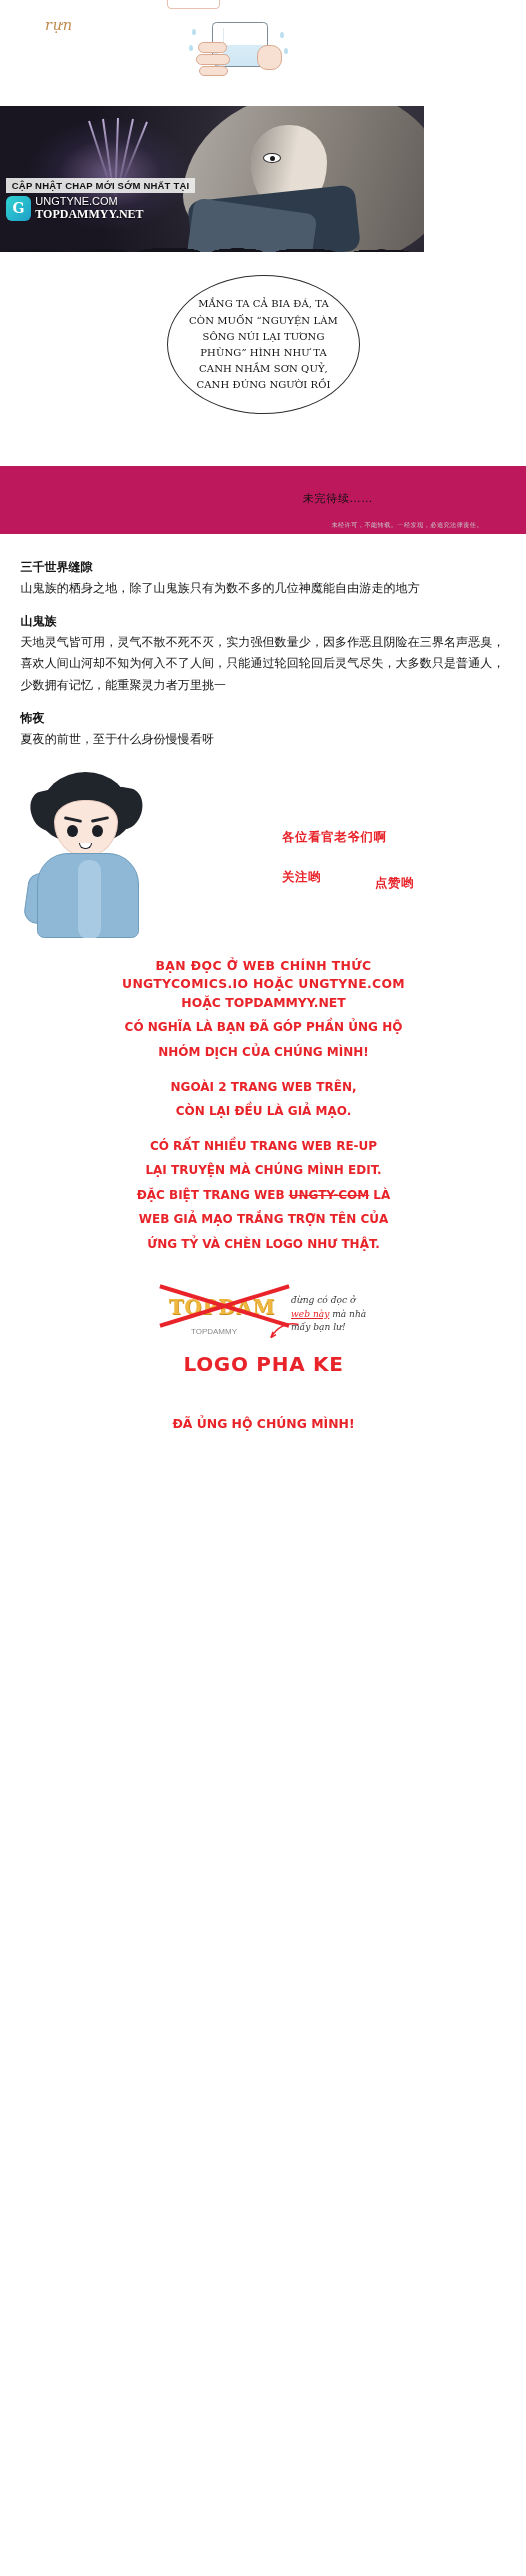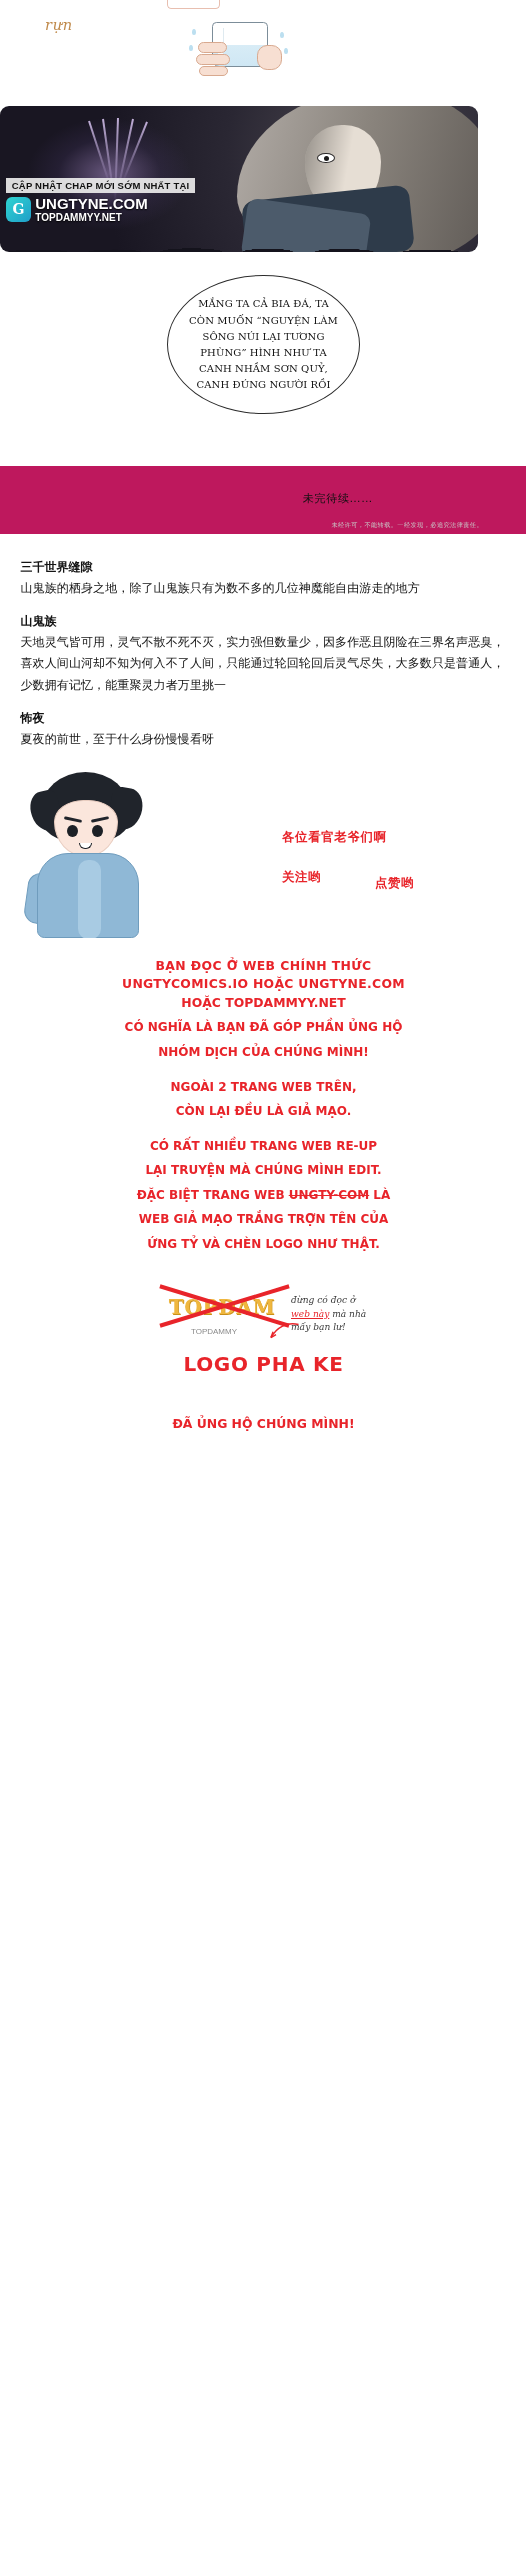--- a/index.html
+++ b/index.html
@@ -74,29 +74,28 @@
     background: #bcdff0;
     border-radius: 50% 50% 50% 50% / 60% 60% 40% 40%;
   }
   .d1 { left: 192px; top: 29px; }
   .d2 { left: 189px; top: 45px; }
   .d3 { left: 280px; top: 32px; }
   .d4 { left: 284px; top: 48px; }
 
   
   .panel-dark {
-    width: 478px;
+    width: 424px;
     height: 146px;
     position: relative;
     overflow: hidden;
     background: #151320;
     background-image:
       radial-gradient(circle at 78% 35%, #4e4a52 0%, #2a2733 38%, #191622 70%),
       linear-gradient(160deg, #1d1b28 0%, #0f0d16 100%);
-    border-radius: 9px;
   }
   .dark-glow {
     position: absolute; left: 29px; top: 13px;
     width: 161px; height: 110px;
     background: radial-gradient(ellipse at center, rgba(168,140,200,0.55) 0%, rgba(90,70,130,0.18) 45%, rgba(0,0,0,0) 72%);
   }
   .spike {
     position: absolute;
     background: linear-gradient(to bottom, rgba(210,190,235,0.9), rgba(120,90,170,0.05));
     width: 2.2px;
@@ -190,22 +189,22 @@
     width: 25px; height: 25px;
     border-radius: 5.9px;
     background: linear-gradient(135deg, #2fd4d1, #1f9fc9);
     color: #fff;
     font-weight: bold;
     font-size: 14px;
     display: flex; align-items: center; justify-content: center;
     font-family: "DejaVu Serif", serif;
   }
   .wm-lines { display: flex; flex-direction: column; line-height: 1.15; }
-  .wm-line1 { font-size: 15px; font-weight: bold; text-shadow: 0 0.7px 1.5px #000; }
-  .wm-line2 { font-size: 10px; font-weight: bold; text-shadow: 0 0.7px 1.5px #000; }
+  .wm-line1 { font-size: 11px; font-weight: normal; text-shadow: 0 0.7px 1.5px #000; }
+  .wm-line2 { font-size: 12px; font-weight: bold; text-shadow: 0 0.7px 1.5px #000; font-family: Liberation Serif, serif; }
 
   
   .panel-bubble {
     width: 527px;
     height: 214px;
     background: #ffffff;
     position: relative;
   }
   .bubble {
     position: absolute;

